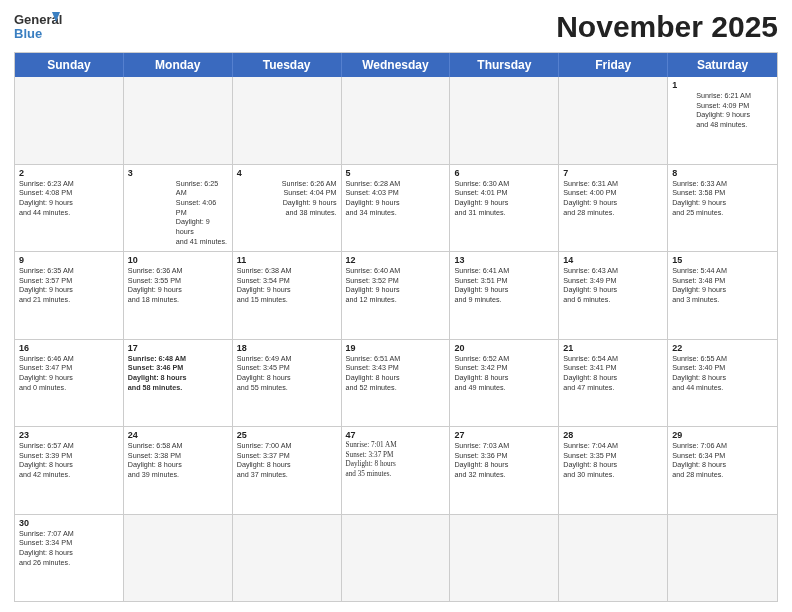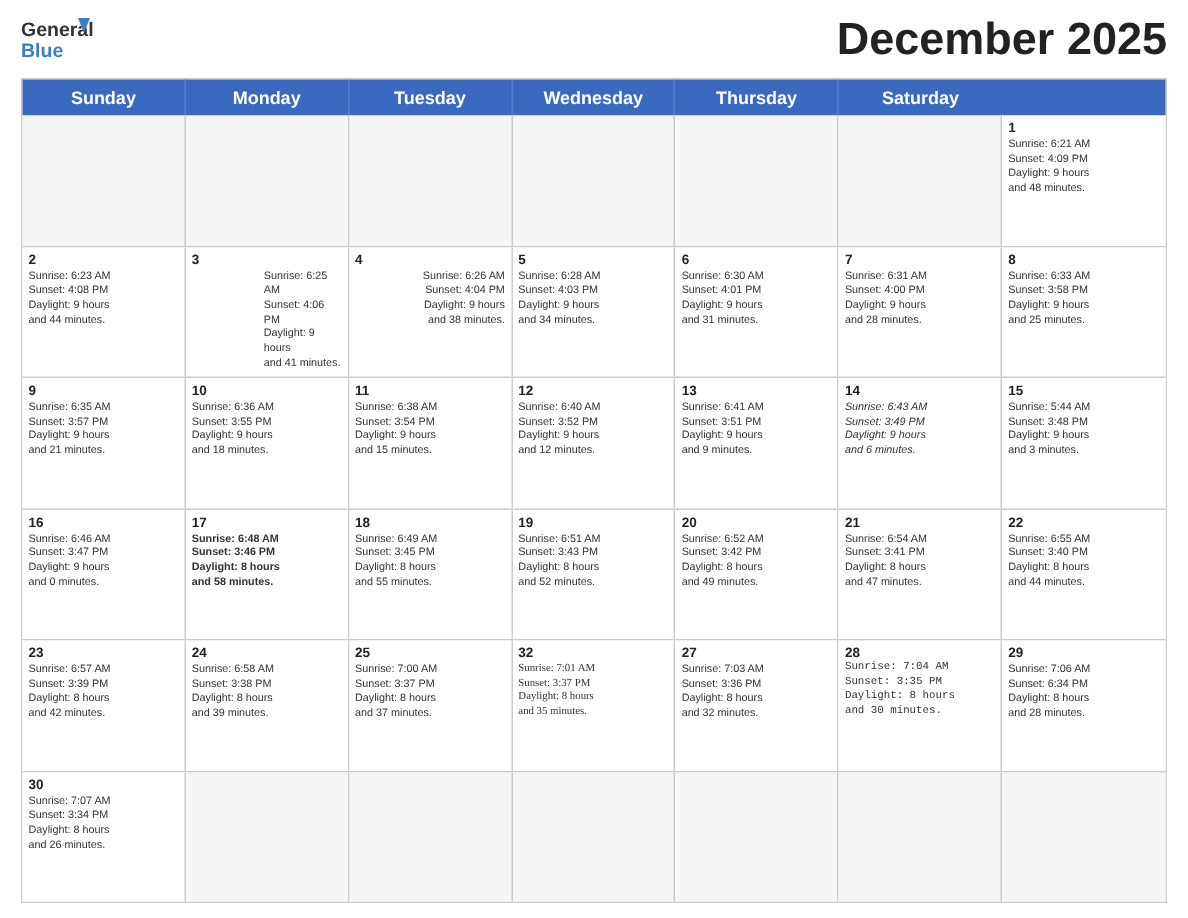--- a/index.html
+++ b/index.html
@@ -104,44 +104,45 @@
 <div class="page">
   <div class="header">
     <div class="logo">
   <svg width="50" height="36" viewBox="0 0 50 36" xmlns="http://www.w3.org/2000/svg">
     <text x="0" y="14" font-size="13" font-weight="bold" fill="#333" font-family="Arial">General</text>
     <text x="0" y="28" font-size="13" font-weight="bold" fill="#3a7fc1" font-family="Arial">Blue</text>
     <polygon points="38,2 46,2 42,12" fill="#3a7fc1"></polygon>
   </svg>
 </div>
     <div class="title-block">
-      <div class="month-title">December 2025</div>
+      <div class="month-title">November 2025</div>
     </div>
   </div>
 
   <div class="calendar">
     <div class="cal-header" id="cal-header">
         <div class="cal-header-cell">Sunday</div>
         <div class="cal-header-cell">Monday</div>
         <div class="cal-header-cell">Tuesday</div>
         <div class="cal-header-cell">Wednesday</div>
         <div class="cal-header-cell">Thursday</div>
+        <div class="cal-header-cell">Friday</div>
         <div class="cal-header-cell">Saturday</div>
       </div>
     <div class="cal-body" id="cal-body">
         <div class="cal-row">
           <div class="cal-cell empty"></div>
           <div class="cal-cell empty"></div>
           <div class="cal-cell empty"></div>
           <div class="cal-cell empty"></div>
           <div class="cal-cell empty"></div>
           <div class="cal-cell empty"></div>
           <div class="cal-cell">
             <span class="day-num">1</span>
-            <div class="day-info" style="white-space: pre-line;">Sunrise: 6:21 AM
+            <div class="day-info" style="white-space: pre-line; margin-left: 24px;">Sunrise: 6:21 AM
 Sunset: 4:09 PM
 Daylight: 9 hours
 and 48 minutes.</div>
           </div>
         </div>
         <div class="cal-row">
           <div class="cal-cell">
             <span class="day-num">2</span>
             <div class="day-info" style="white-space: pre-line;">Sunrise: 6:23 AM
 Sunset: 4:08 PM
@@ -222,21 +223,21 @@
           </div>
           <div class="cal-cell">
             <span class="day-num">13</span>
             <div class="day-info" style="white-space: pre-line;">Sunrise: 6:41 AM
 Sunset: 3:51 PM
 Daylight: 9 hours
 and 9 minutes.</div>
           </div>
           <div class="cal-cell">
             <span class="day-num">14</span>
-            <div class="day-info" style="white-space: pre-line; font-style: italic;">Sunrise: 6:43 AM
+            <div class="day-info" style="white-space: pre-line;">Sunrise: 6:43 AM
 Sunset: 3:49 PM
 Daylight: 9 hours
 and 6 minutes.</div>
           </div>
           <div class="cal-cell">
             <span class="day-num">15</span>
             <div class="day-info" style="white-space: pre-line;">Sunrise: 5:44 AM
 Sunset: 3:48 PM
 Daylight: 9 hours
 and 3 minutes.</div>
@@ -309,36 +310,36 @@
 and 39 minutes.</div>
           </div>
           <div class="cal-cell">
             <span class="day-num">25</span>
             <div class="day-info" style="white-space: pre-line;">Sunrise: 7:00 AM
 Sunset: 3:37 PM
 Daylight: 8 hours
 and 37 minutes.</div>
           </div>
           <div class="cal-cell">
-            <span class="day-num">32</span>
+            <span class="day-num">47</span>
             <div class="day-info" style="white-space: pre-line; font-family: Liberation Serif, serif;">Sunrise: 7:01 AM
 Sunset: 3:37 PM
 Daylight: 8 hours
 and 35 minutes.</div>
           </div>
           <div class="cal-cell">
             <span class="day-num">27</span>
             <div class="day-info" style="white-space: pre-line;">Sunrise: 7:03 AM
 Sunset: 3:36 PM
 Daylight: 8 hours
 and 32 minutes.</div>
           </div>
           <div class="cal-cell">
             <span class="day-num">28</span>
-            <div class="day-info" style="white-space: pre-line; font-family: Liberation Mono, monospace;">Sunrise: 7:04 AM
+            <div class="day-info" style="white-space: pre-line;">Sunrise: 7:04 AM
 Sunset: 3:35 PM
 Daylight: 8 hours
 and 30 minutes.</div>
           </div>
           <div class="cal-cell">
             <span class="day-num">29</span>
             <div class="day-info" style="white-space: pre-line;">Sunrise: 7:06 AM
 Sunset: 6:34 PM
 Daylight: 8 hours
 and 28 minutes.</div>

